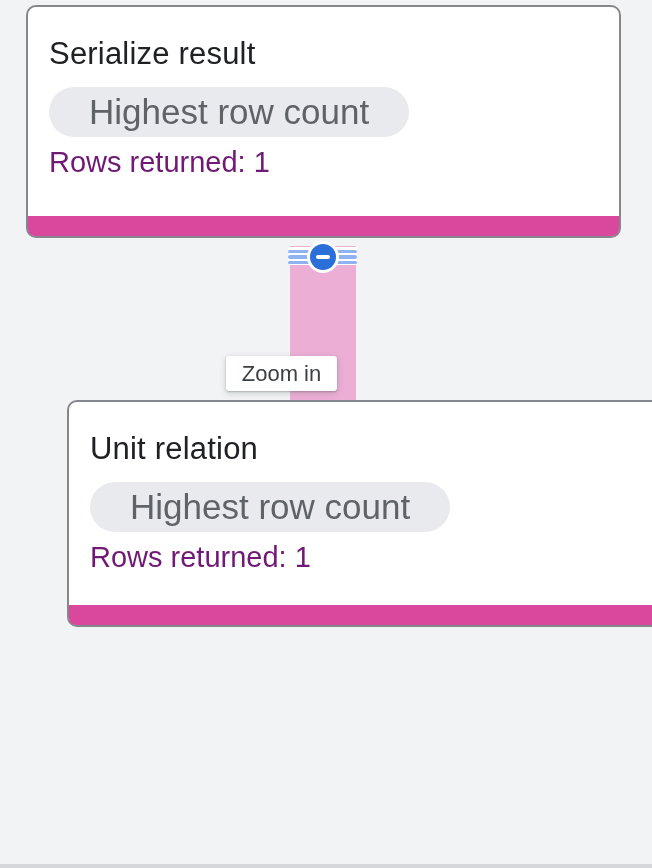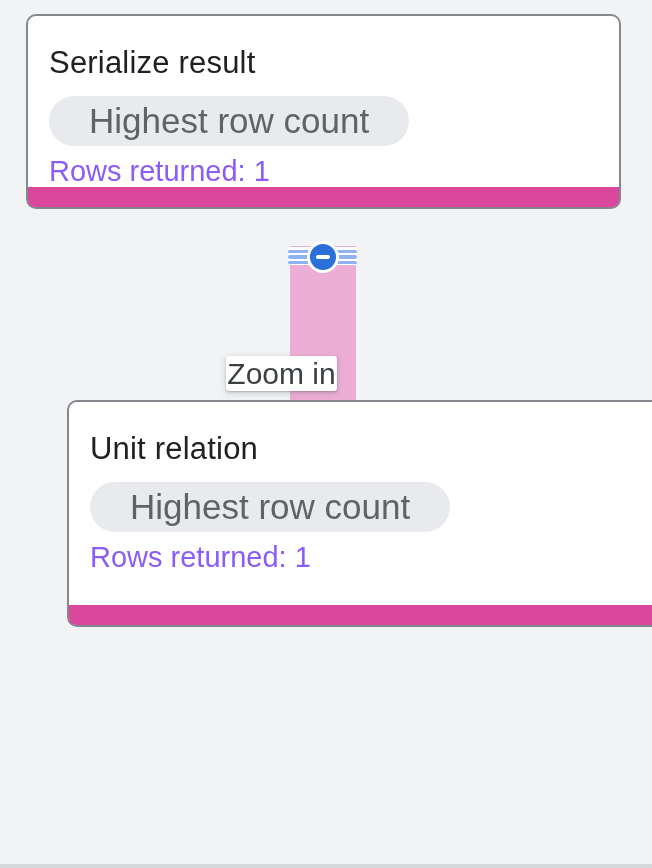--- a/index.html
+++ b/index.html
@@ -54,21 +54,21 @@
   .card{
     position:absolute;
     left:26px;width:595px;
     background:#ffffff;
     border:2px solid #84888d;
     border-radius:10px;
     box-sizing:border-box;
     padding:28px 20px 0 21px;
     cursor:pointer;
   }
-  .card.card1{top:14px;height:195px;}
+  .card.card1{top:5px;height:233px;}
   .card.card2{top:400px;height:227px;margin-left:41px;}
   .card-title{
     font-size:31px;
     font-weight:500;
     color:#202124;
     line-height:38px;
     letter-spacing:.2px;
   }
   .badge{
     display:inline-block;
@@ -76,40 +76,40 @@
     height:50px;line-height:50px;
     padding:0 40px;
     border-radius:25px;
     background:#e8eaed;
     color:#5f6368;
     font-size:35px;
   }
   .stats{
     margin-top:9px;
     font-size:29px;
-    color:#8b5cf6;
+    color:#701a75;
   }
   .accent-bar{
     position:absolute;
     left:0;right:0;bottom:0;
     height:20px;
     background:#d9489c;
     border-radius:0 0 7px 7px;
   }
 
   
   .tooltip{
     position:absolute;
     left:226px;top:356px;
     width:111px;height:35px;
     background:#ffffff;
     border-radius:3px;
     box-shadow:0 1px 2px rgba(60,64,67,.3),0 2px 6px 1px rgba(60,64,67,.15);
     color:#3c4043;
-    font-size:30px;
+    font-size:22px;
     display:flex;align-items:center;justify-content:center;
     z-index:5;
   }
 
   .bottom-strip{
     position:absolute;
     left:0;right:0;bottom:0;
     height:4px;
     background:#d5d7da;
   }

